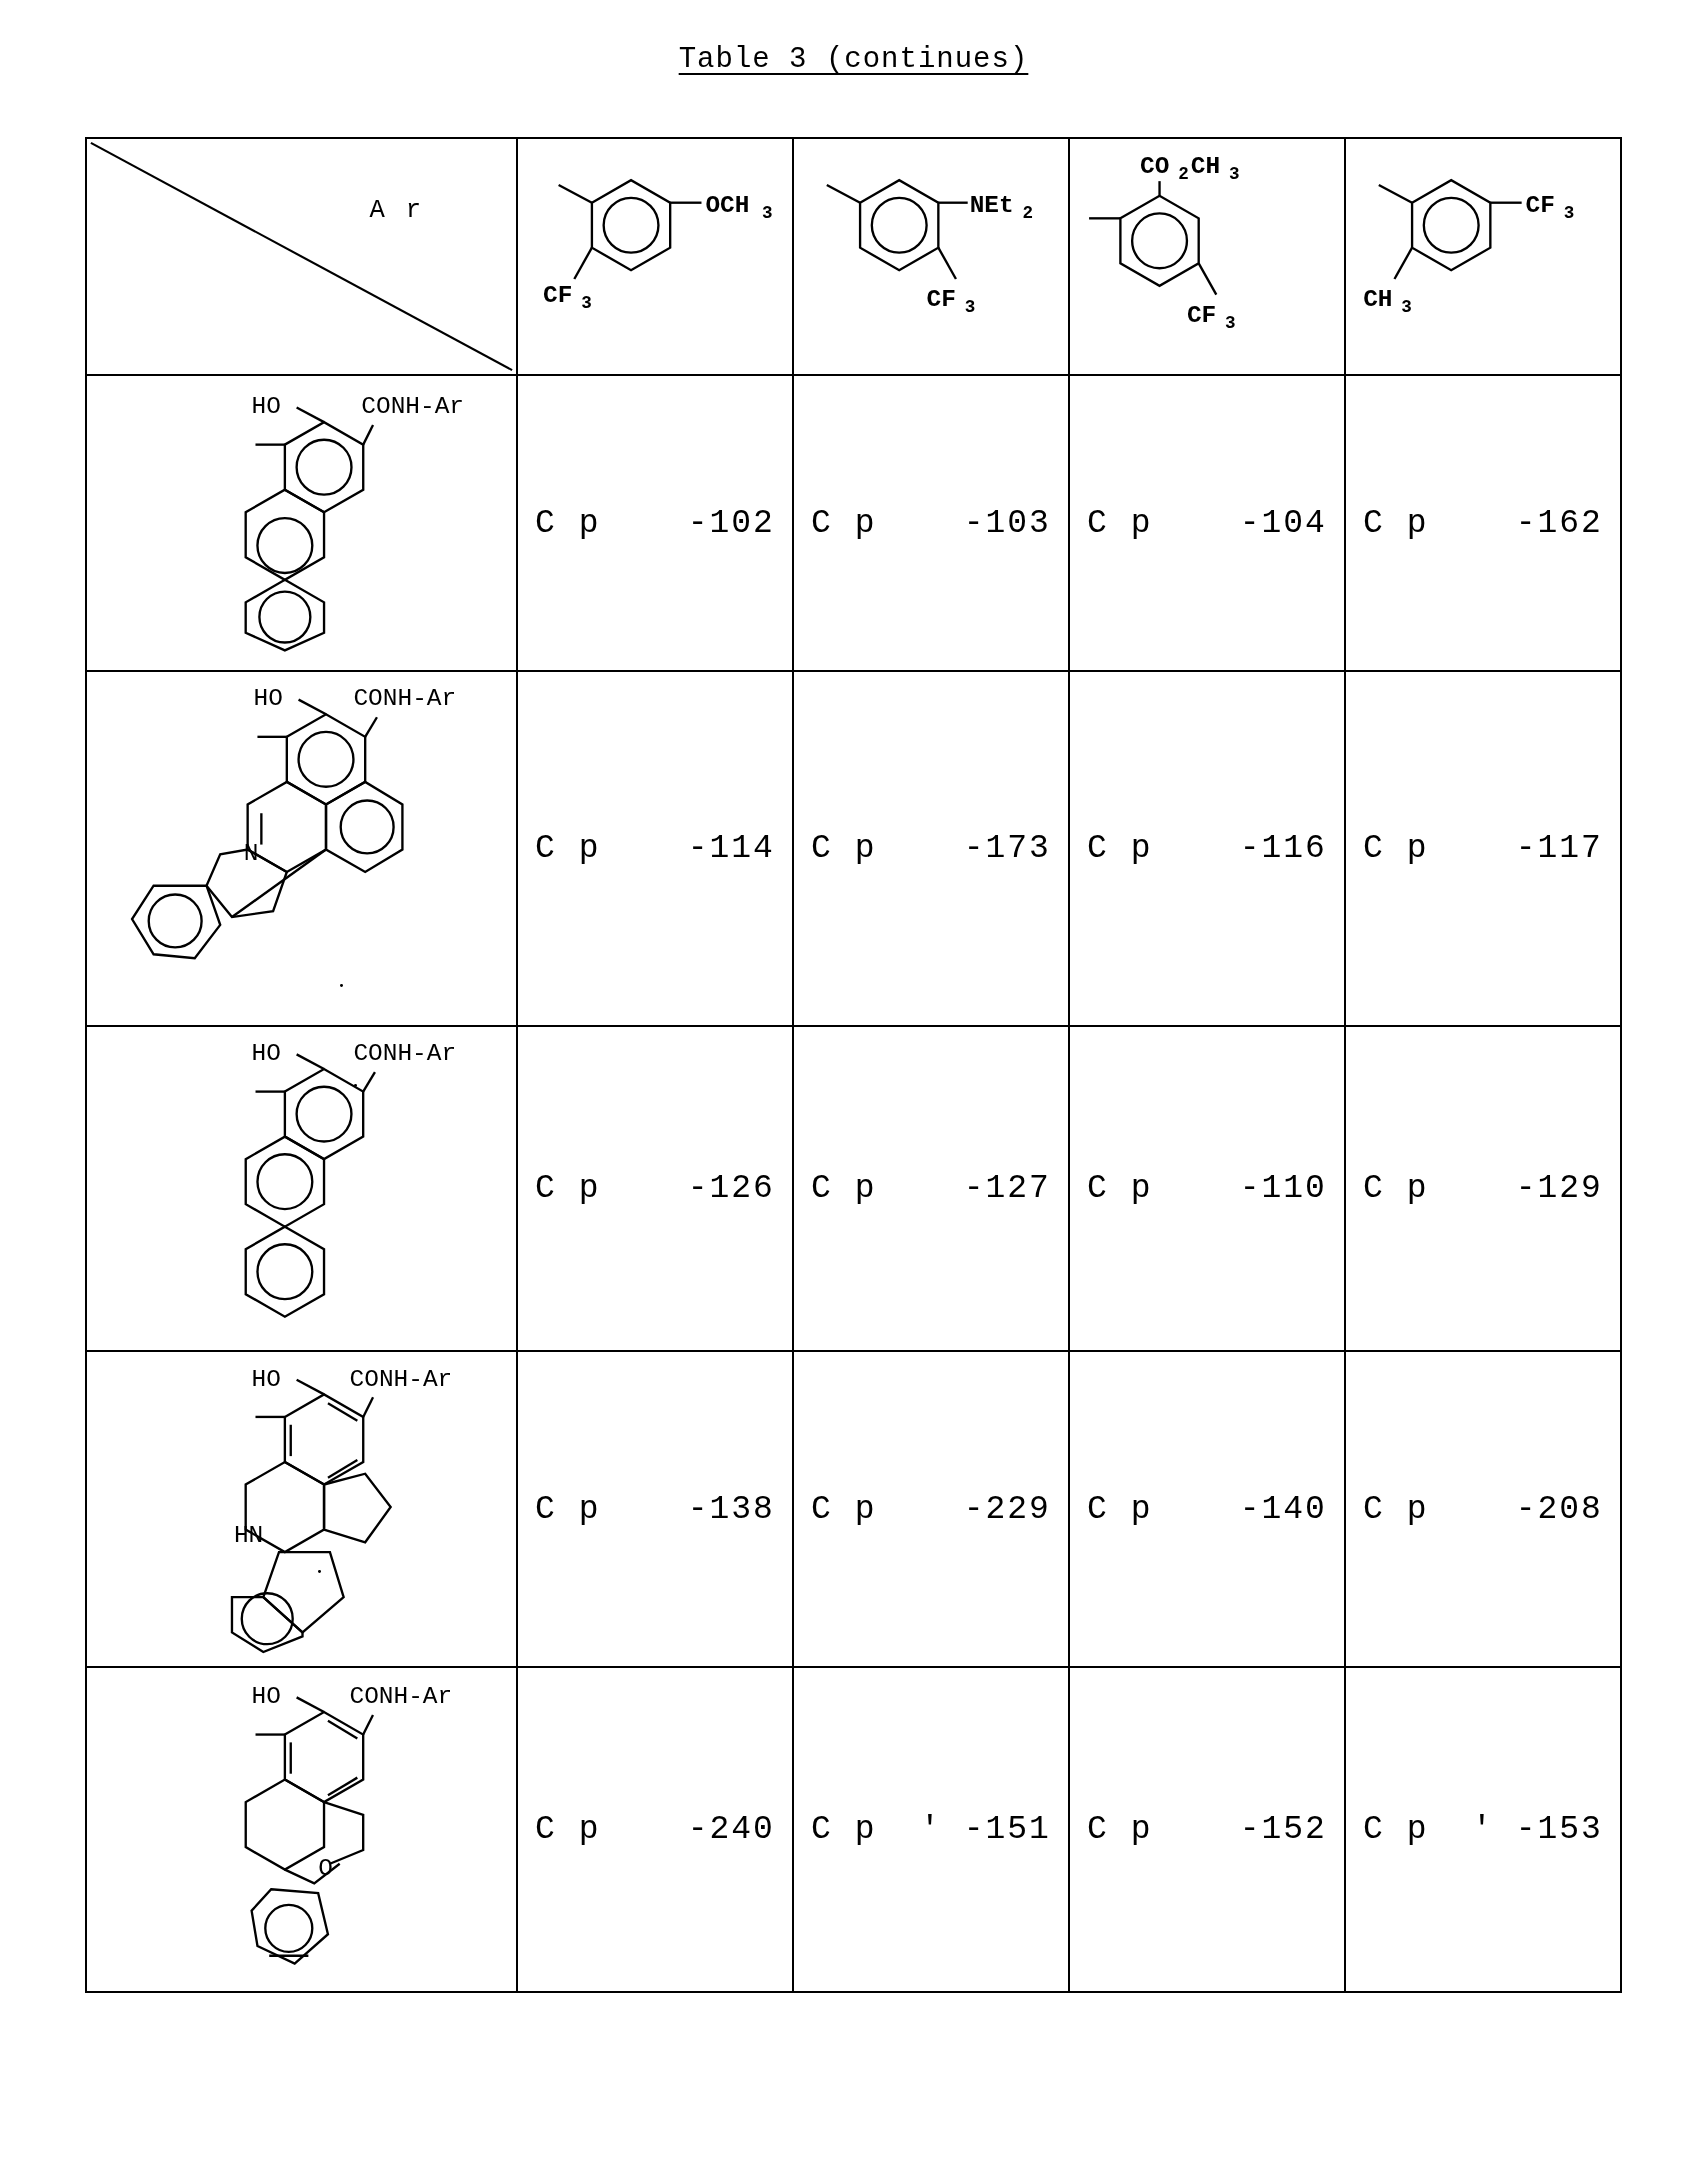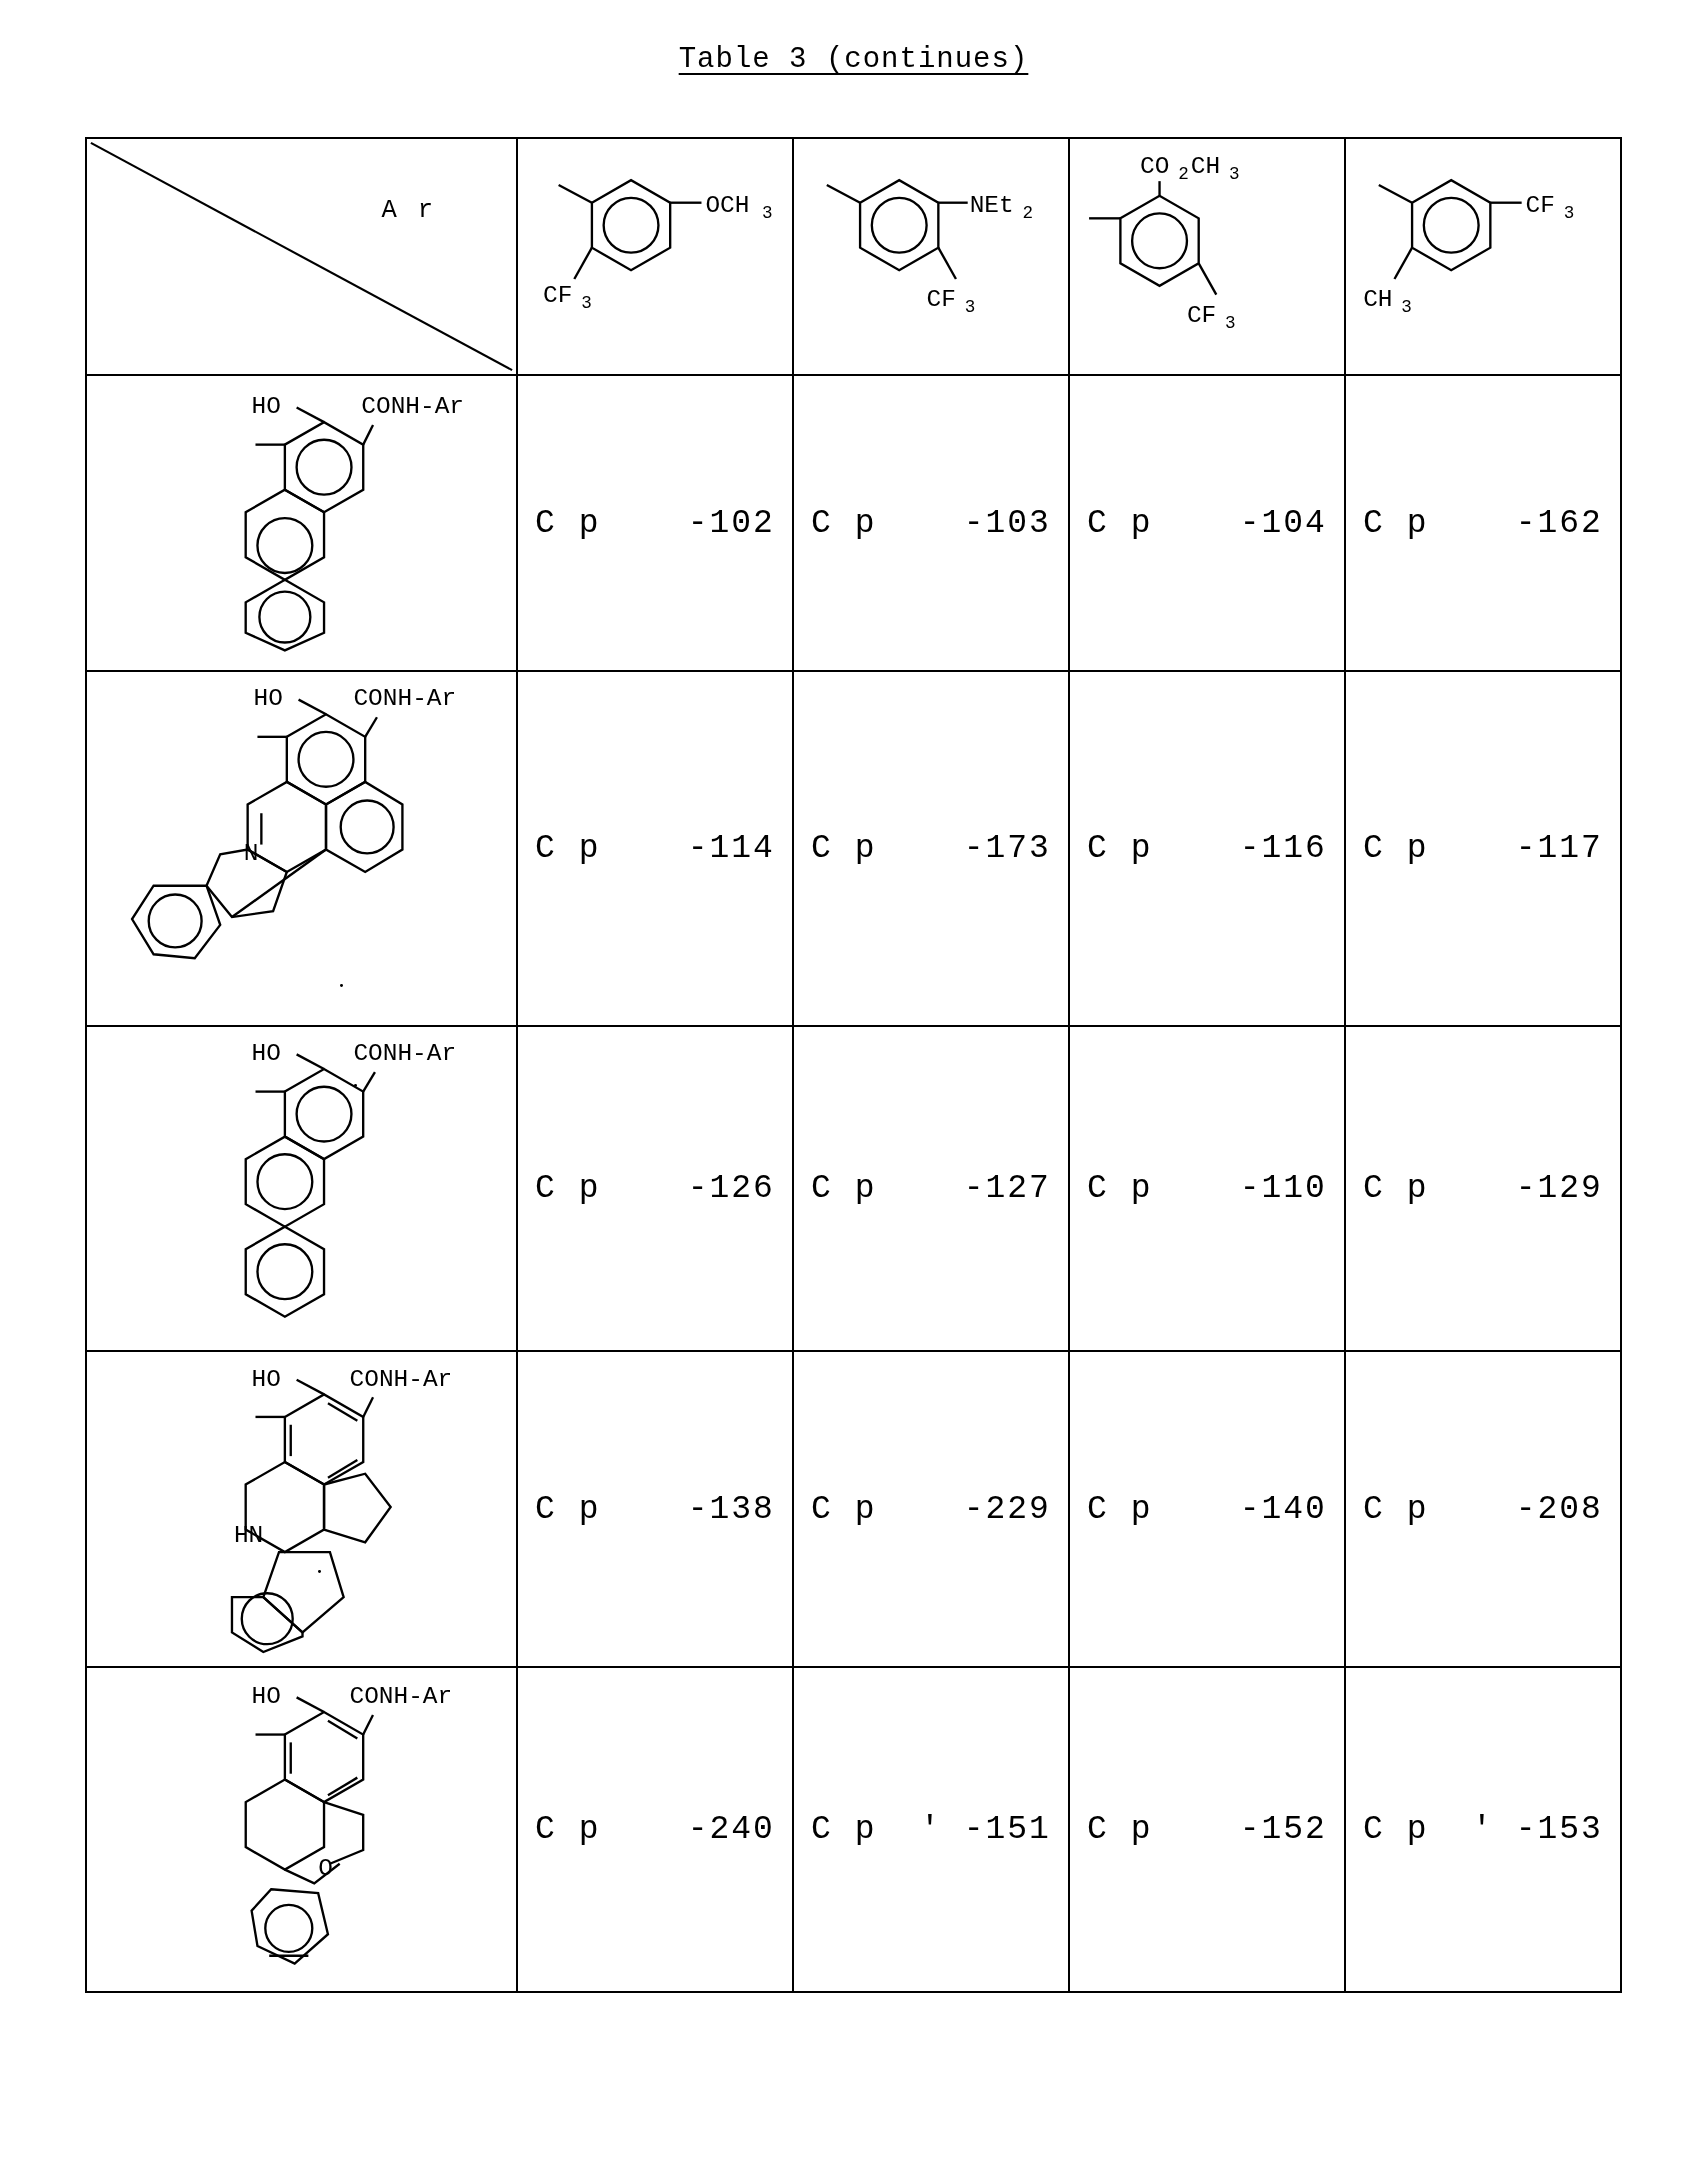--- a/index.html
+++ b/index.html
@@ -51,29 +51,30 @@
   .hdr-corner {
     height: 235px;
     position: relative;
   }
   .hdr-corner .diag {
     position: absolute;
     left: 0; top: 0; width: 100%; height: 100%;
   }
   .hdr-corner .ar-label {
     position: absolute;
-    right: 80px;
+    right: 92px;
     top: 57px;
     font-size: 25.5px;
     letter-spacing: 2.9px;
     margin-left: 24px;
   }
   .hdr-sub {
     height: 235px;
     text-align: center;
+    font-weight: bold;
   }
   .hdr-sub svg { display: block; margin: 0 auto; }
 
   
   .struct-cell {
     height: 294px;
     position: relative;
   }
   .struct-cell svg { display: block; }
   .code-cell {

